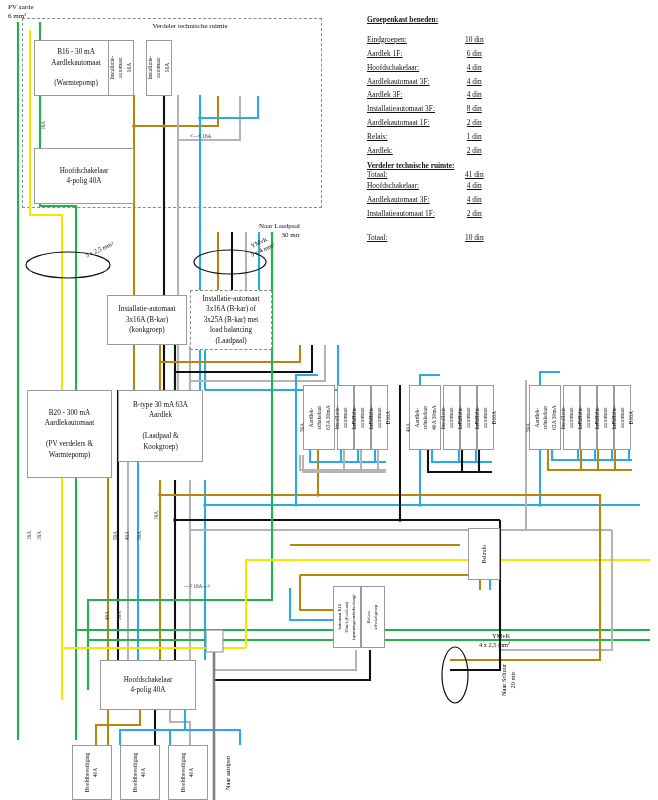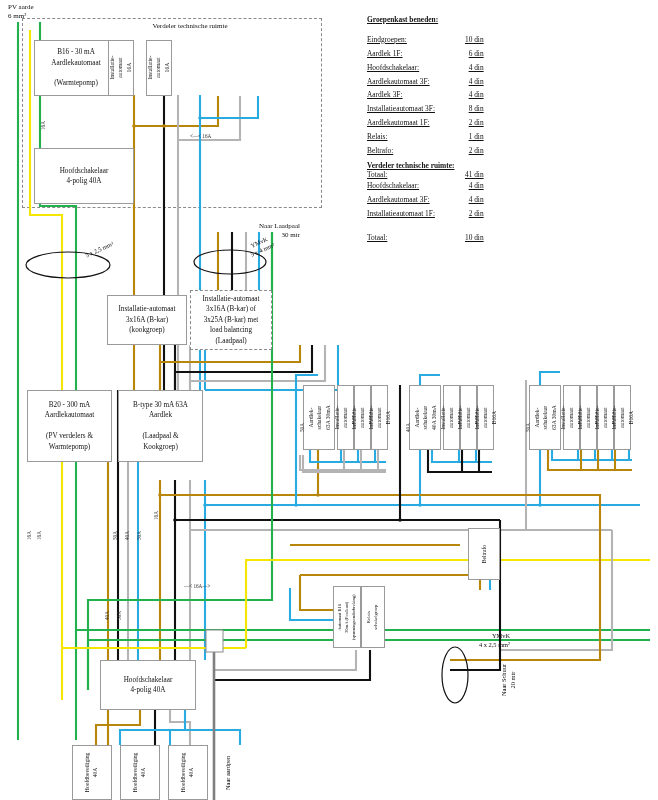--- a/index.html
+++ b/index.html
@@ -17,21 +17,21 @@
   .region{position:absolute;border:1px dashed #8a8a8a;box-sizing:border-box;z-index:5;background:transparent;}
   .lbl{position:absolute;font-size:7px;line-height:1.35;color:#111;white-space:pre-line;z-index:60;}
   .lbl.c{text-align:right;}
   .lbl.rot{transform-origin:0 0;}
   .amp{position:absolute;font-size:5.2px;color:#333;z-index:60;white-space:nowrap;}
   .amp.v{transform-origin:0 0;transform:rotate(-90deg);}
   .legend{position:absolute;font-size:7.4px;line-height:1.72;color:#111;z-index:60;text-decoration:underline;}
   .legend h4{font-size:7.4px;margin:0 0 7px 0;font-weight:bold;}
   .legend table{border-collapse:collapse;font-size:7.4px;}
   .legend td{padding:0 0 1.2px 0;vertical-align:top;margin-left:40px;}
-  .legend td.v{text-align:right;padding-left:30px;}
+  .legend td.v{text-align:center;padding-left:30px;}
   .legend .gap{height:9px;}
   svg.wires{position:absolute;left:0;top:0;width:658px;height:800px;z-index:20;}
   svg.ov{position:absolute;left:0;top:0;width:658px;height:800px;z-index:55;}
 </style>
 </head>
 <body>
 
 <div id="page">
 
   <svg class="wires" viewBox="0 0 658 800">
@@ -251,21 +251,21 @@
   </div>
 
   <div class="box dash" style="left:190px;top:290px;width:82px;height:60px;">
     <div class="t">Installatie-automaat
 3x16A (B-kar) of
 3x25A (B-kar) met
 load balancing
 (Laadpaal)</div>
   </div>
 
-  <div class="box" style="left:27px;top:390px;width:85px;height:72px;">
+  <div class="box" style="left:27px;top:390px;width:85px;height:88px;">
     <div class="t">B20 - 300 mA
 Aardlekautomaat
 
 (PV verdelers &amp;
 Warmtepomp)</div>
   </div>
 
   <div class="box" style="left:118px;top:390px;width:85px;height:72px;">
     <div class="t">B-type 30 mA 63A
 Aardlek
@@ -421,21 +421,21 @@
           </tr>
           <tr>
             <td>Aardlekautomaat 1F:</td>
             <td class="v">2 din</td>
           </tr>
           <tr>
             <td>Relais:</td>
             <td class="v">1 din</td>
           </tr>
           <tr>
-            <td>Beltrafo:</td>
+            <td>Aardlek:</td>
             <td class="v">2 din</td>
           </tr>
           <tr class="gap">
             <td colspan="2" style="height:9px"></td>
           </tr>
           <tr>
             <td>Totaal:</td>
             <td class="v">41 din</td>
           </tr>
         </tbody>

